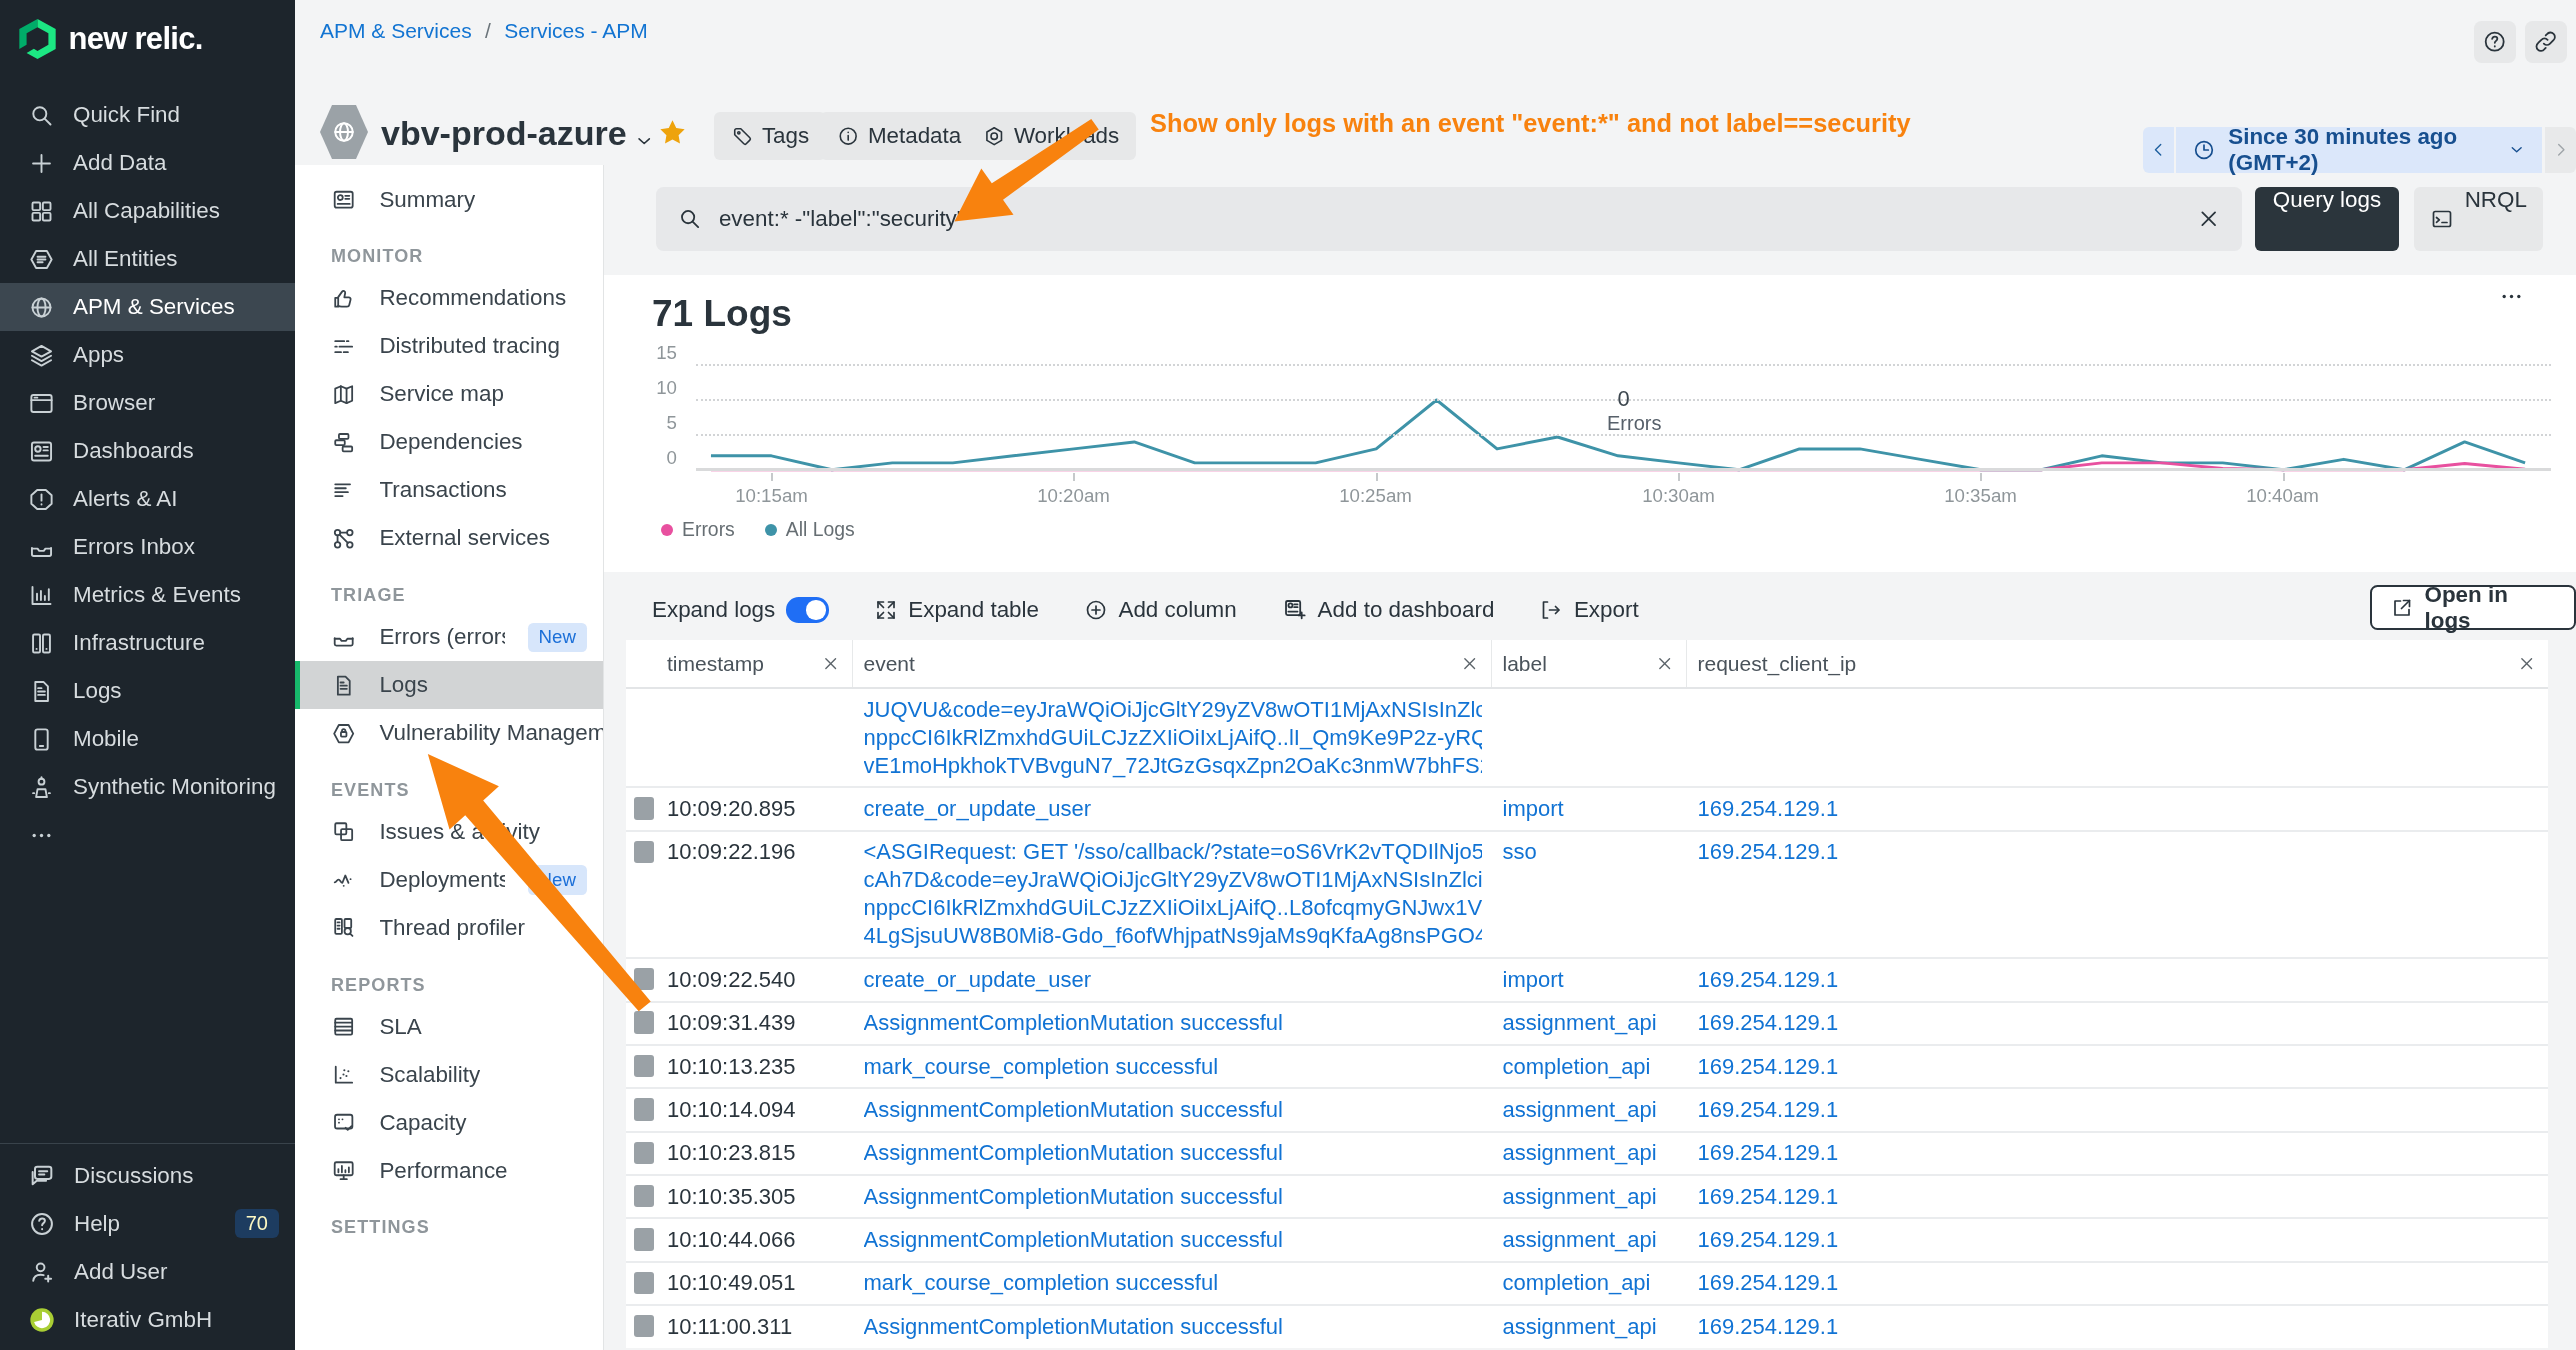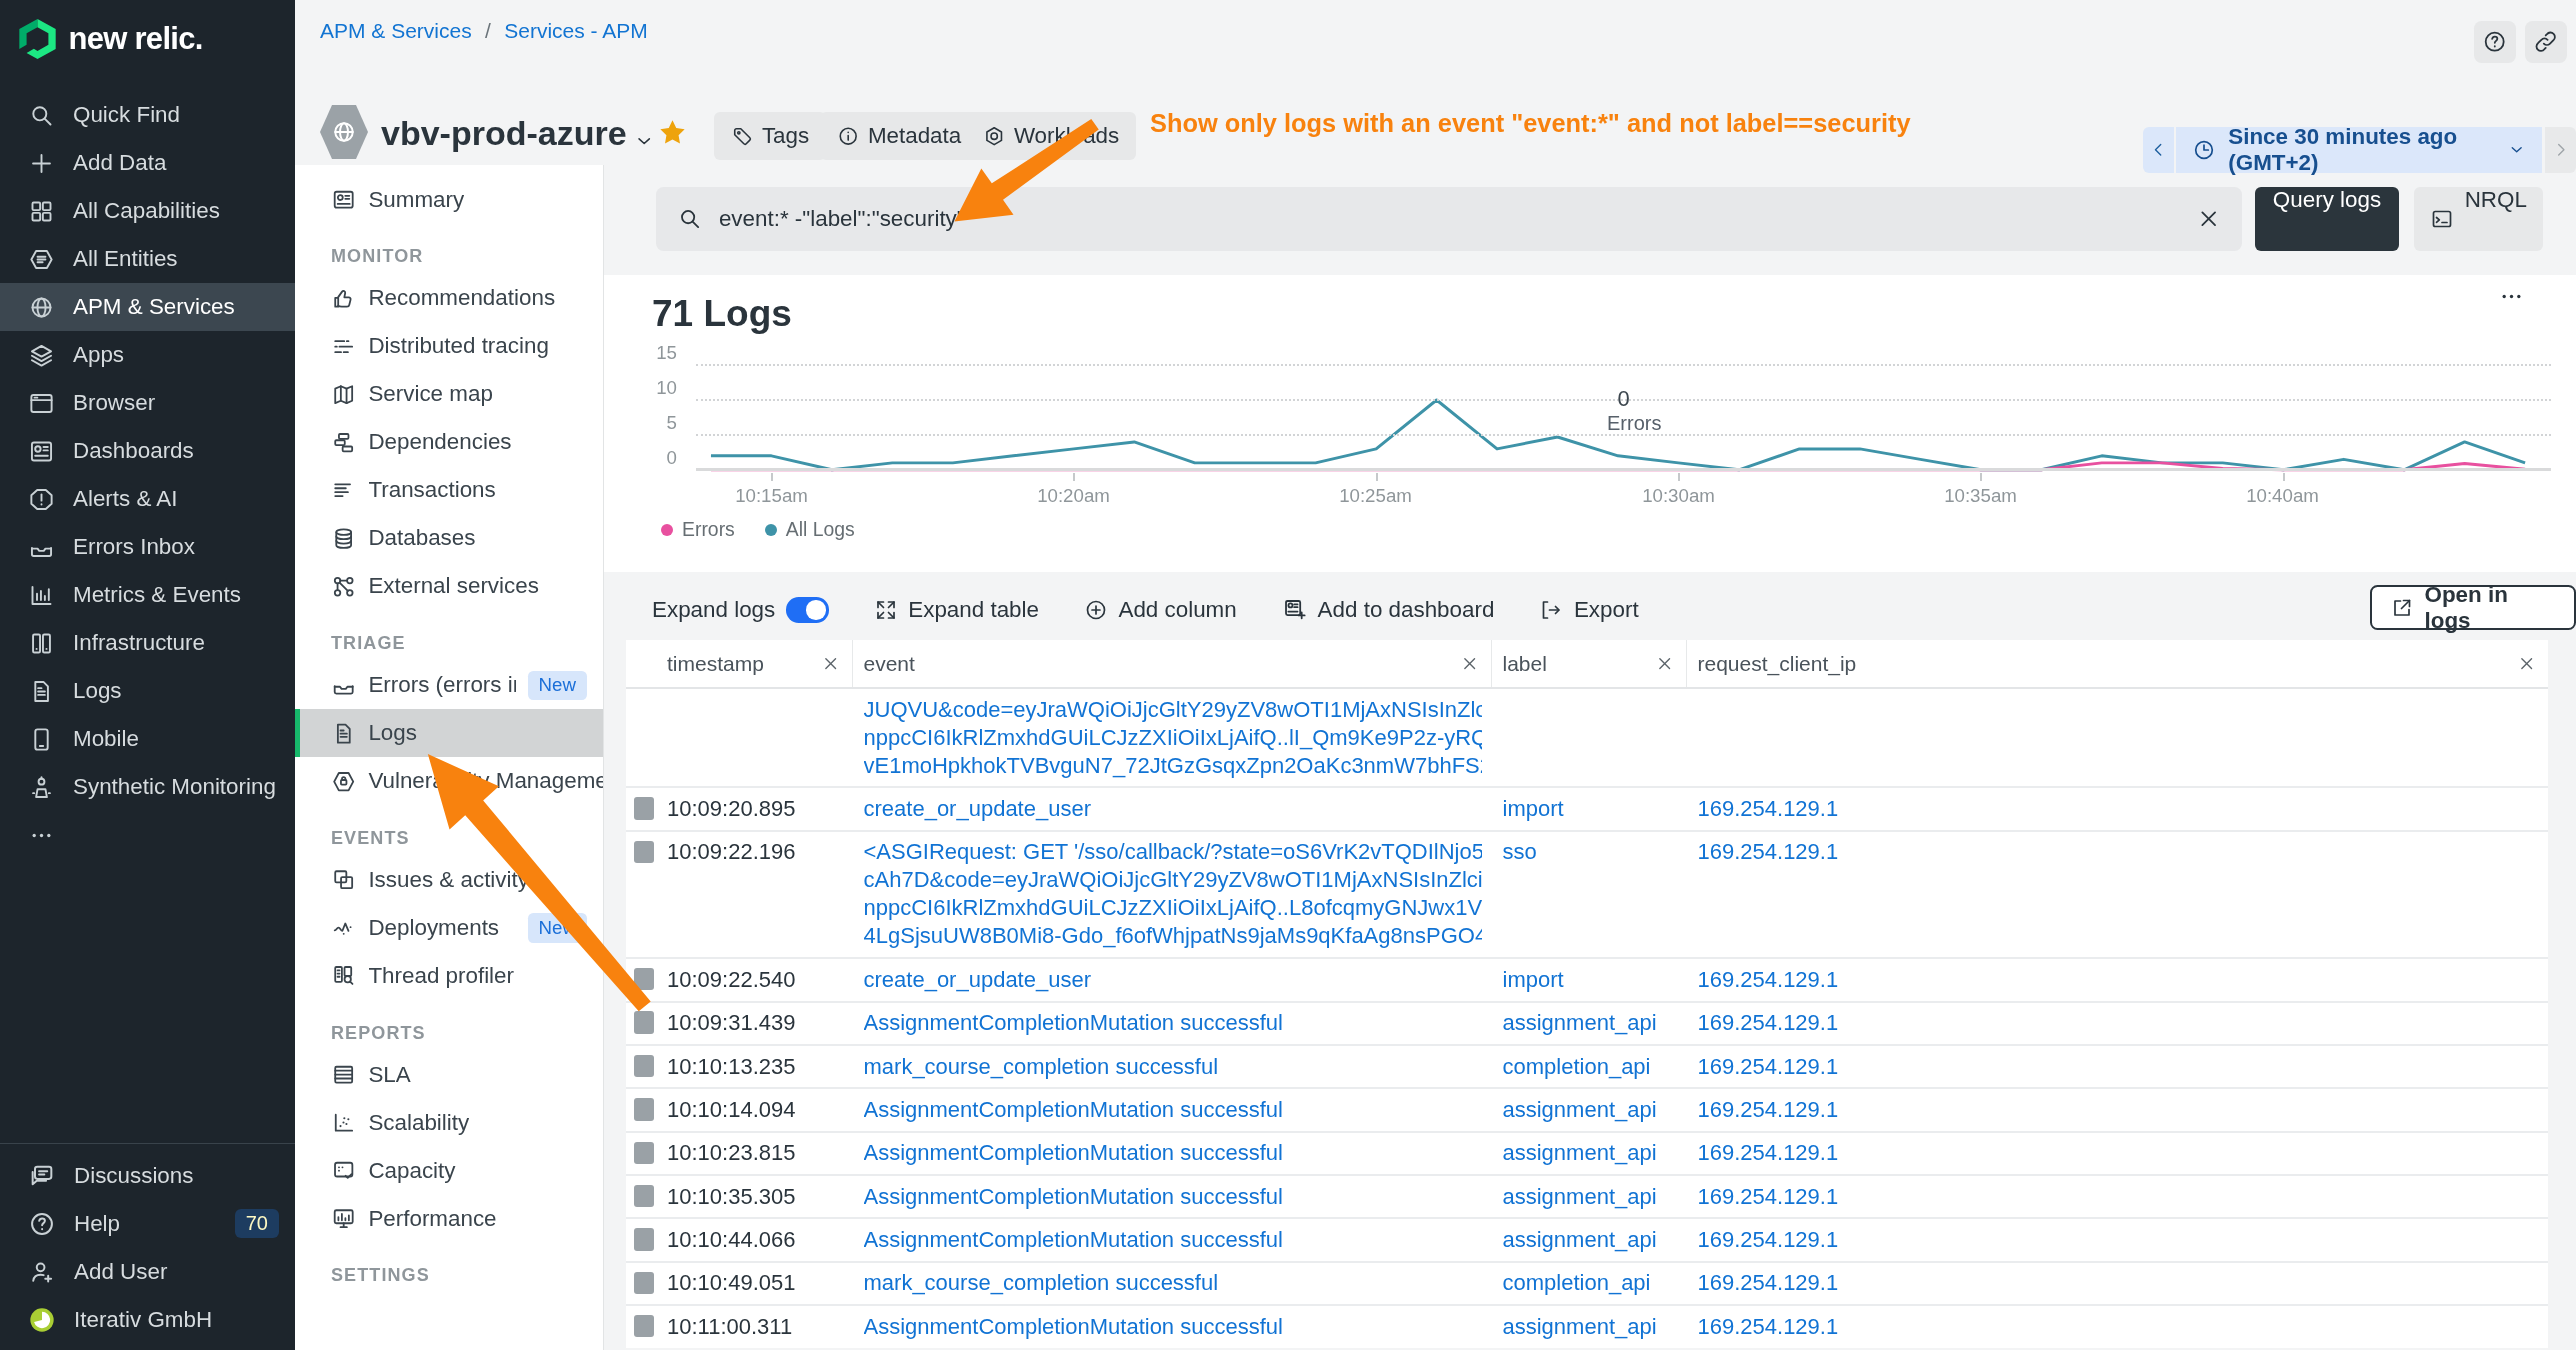--- a/index.html
+++ b/index.html
@@ -19,21 +19,21 @@
   .gitem .ic { color:#c9d1d5; }
   .gitem.sel { background:#3c4750; color:#fff; }
   .gfoot { position:absolute; bottom:7.5px; left:0; right:0; border-top:0.7px solid #39434b; padding-top:7.5px; }
   .badge70 { margin-left:auto; margin-right:16.5px; background:#1d3c60; color:#fef9c3;
              font-size:20px; padding:3px 10.5px; border-radius:6px; }
 
   
   .enav { position:absolute; left:295px; top:165px; width:309px; height:1186px; background:#fff;
           border-right:0.7px solid #e2e4e5; z-index:4; padding-top:10.5px; overflow:hidden; }
   .esec { padding:22.4px 0 7.5px 36px; font-size:18px; font-weight:700; letter-spacing:1.1px; color:#8f969b; }
-  .eitem { position:relative; display:flex; align-items:center; height:48px; padding-left:36px; gap:12px;
+  .eitem { position:relative; display:flex; align-items:center; height:48px; padding-left:36px; gap:23px;
            color:#3a444c; font-size:22.4px; cursor:pointer; }
   .eitem .ic { color:#3a444c; }
   .eitem.sel { background:#d2d4d5; }
   .eitem.sel::before { content:""; position:absolute; left:0; top:0; bottom:0; width:5.2px; background:#17b86b; }
   .nbadge { margin-left:auto; margin-right:16.5px; background:#d7e6fb; color:#1b6fd8;
             font-size:18.7px; padding:3.7px 10.5px; border-radius:5.2px; }
   .eitem .lbl { white-space:nowrap; overflow:hidden; }
 
   
   .bc { position:absolute; font-size:21px; z-index:3; }
@@ -372,31 +372,20 @@
         </span>
         <span class="lbl">Dependencies</span>
       </div>
       <div class="eitem">
         <span class="ic">
           <svg viewBox="0 0 24 24" fill="none" stroke="currentColor" stroke-width="1.7" stroke-linecap="round" stroke-linejoin="round" width="25.4" height="25.4">
             <path d="M4 6h14M4 9.7h10M4 13.4h12M4 17.1h7"></path>
           </svg>
         </span>
         <span class="lbl">Transactions</span>
-      </div>
-      <div class="eitem">
-        <span class="ic">
-          <svg viewBox="0 0 24 24" fill="none" stroke="currentColor" stroke-width="1.7" stroke-linecap="round" stroke-linejoin="round" width="25.4" height="25.4">
-            <ellipse cx="12" cy="5.8" rx="7" ry="2.6"></ellipse>
-            <path d="M5 5.8v4.1c0 1.4 3.1 2.6 7 2.6s7-1.2 7-2.6V5.8"></path>
-            <path d="M5 9.9V14c0 1.4 3.1 2.6 7 2.6s7-1.2 7-2.6V9.9"></path>
-            <path d="M5 14v4.1c0 1.4 3.1 2.6 7 2.6s7-1.2 7-2.6V14"></path>
-          </svg>
-        </span>
-        <span class="lbl">Databases</span>
       </div>
       <div class="eitem">
         <span class="ic">
           <svg viewBox="0 0 24 24" fill="none" stroke="currentColor" stroke-width="1.7" stroke-linecap="round" stroke-linejoin="round" width="25.4" height="25.4">
             <circle cx="6.2" cy="6.2" r="2.6"></circle>
             <circle cx="17.8" cy="6.2" r="2.6"></circle>
             <circle cx="6.2" cy="17.8" r="2.6"></circle>
             <circle cx="17.8" cy="17.8" r="2.6"></circle>
             <path d="M8.8 6.2h6.4M6.2 8.8v6.4M8.1 8.1l7.8 7.8"></path>
           </svg>

